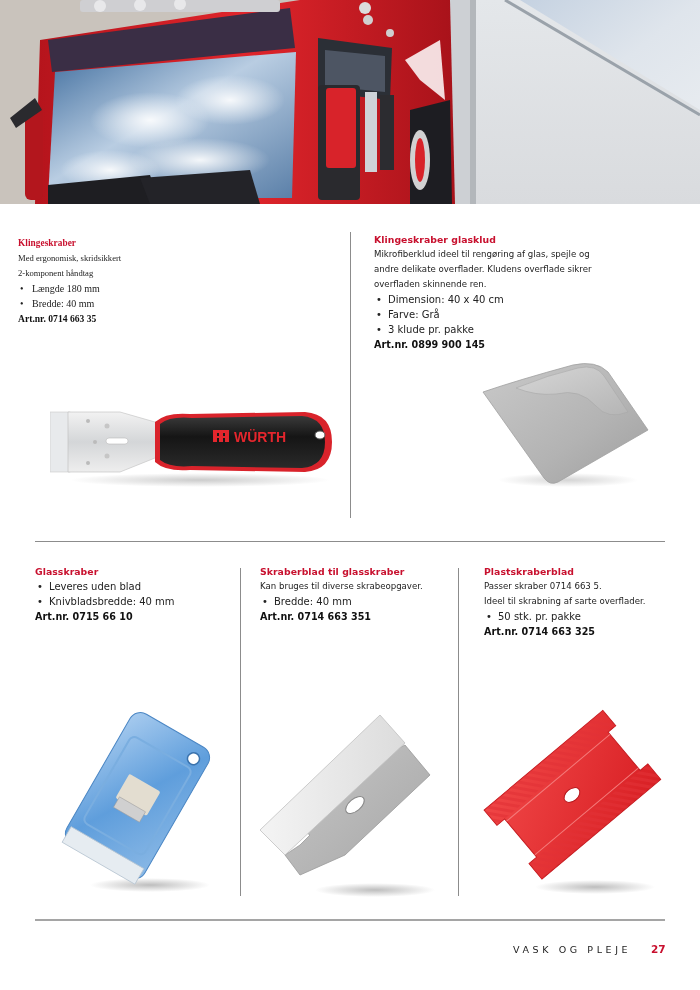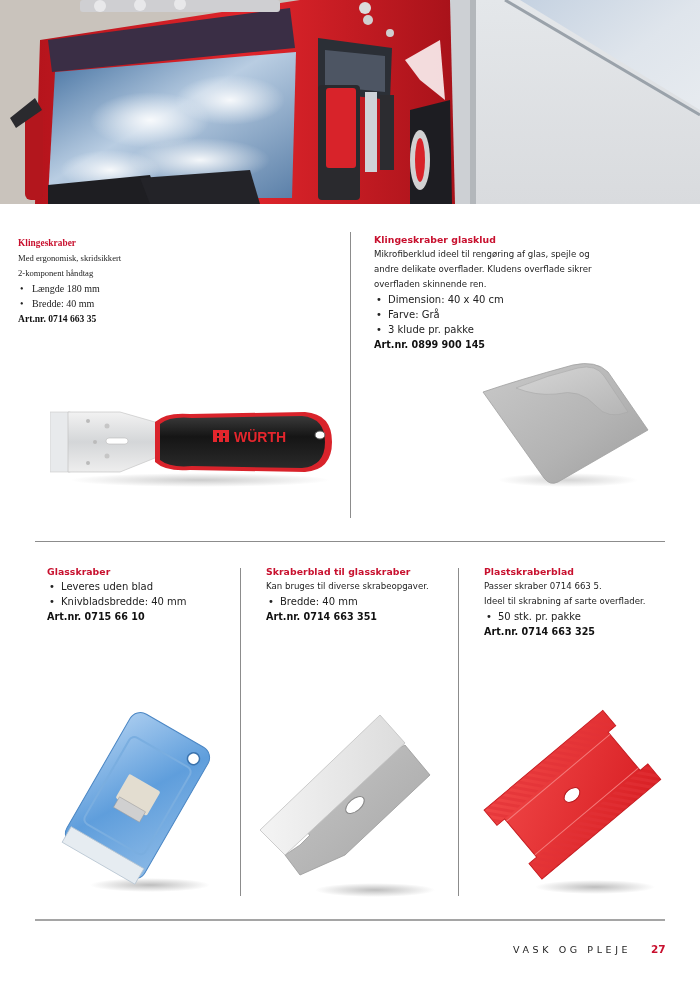--- a/index.html
+++ b/index.html
@@ -195,21 +195,21 @@
         <stop offset="0" stop-color="#aaa" stop-opacity="0.5"></stop>
           <stop offset="1" stop-color="#aaa" stop-opacity="0"></stop>
       </radialGradient>
     </defs>
     <ellipse cx="90" cy="120" rx="70" ry="7" fill="url(#shadow2)"></ellipse>
     <path d="M5,32 Q40,20 95,5 Q118,0 130,12 L170,70 L80,122 Q72,126 66,118 Z" fill="url(#cloth)" stroke="#a0a0a0" stroke-width="0.8"></path>
     <path d="M38,28 Q70,15 100,8 Q118,4 126,16 L150,52 Q130,60 118,46 Q102,28 78,34 Q58,36 38,28 Z" fill="url(#flap)" stroke="#a8a8a8" stroke-width="0.6"></path>
   </svg>
 </div>
 
-<div class="product" style="left:35px; top:564px; width:200px;margin-left:12px;">
+<div class="product" style="left:35px; top:564px; width:200px;">
   <div class="p-title">Glasskraber</div>
   <ul class="p-list">
     <li>Leveres uden blad</li>
     <li>Knivbladsbredde: 40 mm</li>
   </ul>
   <div class="p-art">Art.nr. 0715 66 10</div>
 </div>
 <div class="img" style="left:45px; top:705px; width:180px; height:190px;">
   <svg width="180" height="190" viewBox="0 0 180 190">
     <defs>
@@ -228,21 +228,21 @@
       <rect x="45" y="15" width="90" height="150" rx="12" fill="url(#blue)" stroke="#4a86c4" stroke-width="1"></rect>
       <rect x="55" y="40" width="70" height="100" rx="6" fill="none" stroke="#7aaee0" stroke-width="2"></rect>
       <circle cx="120" cy="30" r="6" fill="#ffffff" stroke="#3b73ad" stroke-width="1.5"></circle>
       <rect x="72" y="75" width="36" height="28" rx="2" fill="#e3ddd0"></rect>
       <rect x="75" y="100" width="30" height="12" fill="#d0d0d0" stroke="#999" stroke-width="0.5"></rect>
       <rect x="48" y="150" width="84" height="18" fill="#e6ecf1" stroke="#b8c6d2" stroke-width="0.8"></rect>
     </g>
   </svg>
 </div>
 
-<div class="product" style="left:266px; top:564px; width:190px;">
+<div class="product" style="left:260px; top:564px; width:190px;">
   <div class="p-title">Skraberblad til glasskraber</div>
   <div class="p-desc">Kan bruges til diverse skrabeopgaver.</div>
   <ul class="p-list">
     <li>Bredde: 40 mm</li>
   </ul>
   <div class="p-art">Art.nr. 0714 663 351</div>
 </div>
 <div class="img" style="left:255px; top:705px; width:195px; height:195px;">
   <svg width="195" height="195" viewBox="0 0 195 195">
     <defs>

